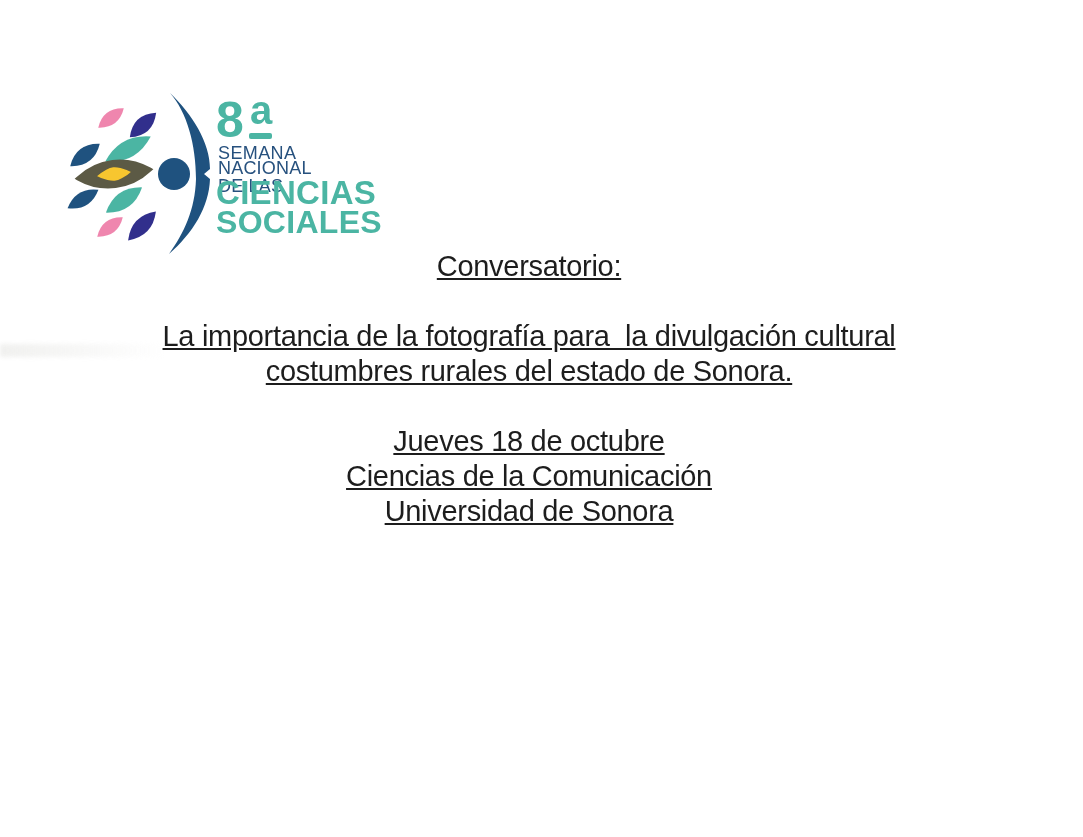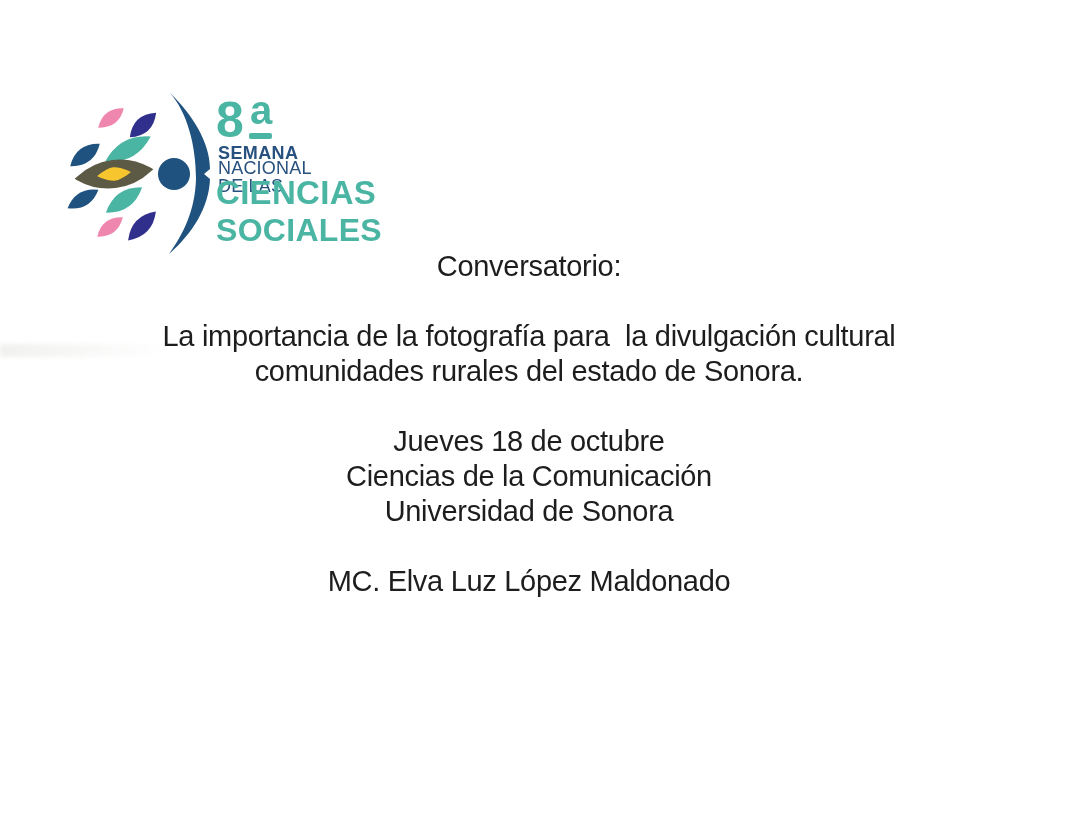--- a/index.html
+++ b/index.html
@@ -42,52 +42,53 @@
     font-size: 40px; font-weight: bold; line-height: 1;
     color: #4bb5a3;
   }
   .l-ord-bar {
     position: absolute; left: 249px; top: 133px;
     width: 23px; height: 6px; border-radius: 2px;
     background: #4bb5a3;
   }
   .l-semana {
     position: absolute; left: 218px; top: 144px;
-    font-size: 18px; font-weight: bold; line-height: 1;
+    font-size: 18px; font-weight: normal; line-height: 1;
     color: #27517e; letter-spacing: 0.4px;
   }
   .l-nacional {
     position: absolute; left: 218px; top: 159px;
     font-size: 18px; font-weight: normal; line-height: 1;
     color: #27517e; letter-spacing: 0.2px;
   }
   .l-ciencias {
     position: absolute; left: 216px; top: 176px;
     font-size: 33px; font-weight: bold; line-height: 1;
     color: #4bb5a3; letter-spacing: 0.3px;
   }
   .l-sociales {
     position: absolute; left: 216px; top: 206px;
     font-size: 32px; font-weight: bold; line-height: 1;
-    color: #4bb5a3; letter-spacing: 0.3px; margin-top: 8px;
+    color: #4bb5a3; letter-spacing: 0.3px;
   }
 
   
   .content {
     position: absolute;
     left: 0; top: 249px;
     width: 1058px;
     text-align: center;
     font-size: 29px;
     letter-spacing: -0.3px;
     color: #1d1d1d;
   }
   .line {
     height: 35px; line-height: 35px;
     white-space: pre-wrap;
+    text-decoration: underline;
   }
   .spacer { height: 35px; }
 </style>
 </head>
 <body>
 
 <div class="page">
 
   <div class="scan-artifact"></div>
 
@@ -123,22 +124,21 @@
     <div class="l-semana">SEMANA</div>
     <div class="l-nacional">NACIONAL DE LAS</div>
     <div class="l-ciencias">CIENCIAS</div>
     <div class="l-sociales">SOCIALES</div>
   </div>
 
   <div class="content">
     <div class="line">Conversatorio:</div>
     <div class="spacer"></div>
     <div class="line">La importancia de la fotografía para  la divulgación cultural</div>
-    <div class="line">comunidades rurales del estado de Sonora.</div>
+    <div class="line">costumbres rurales del estado de Sonora.</div>
     <div class="spacer"></div>
     <div class="line">Jueves 18 de octubre</div>
     <div class="line">Ciencias de la Comunicación</div>
     <div class="line">Universidad de Sonora</div>
     <div class="spacer"></div>
-    <div class="line">MC. Elva Luz López Maldonado</div>
   </div>
 
 </div>
 
 </body></html>

